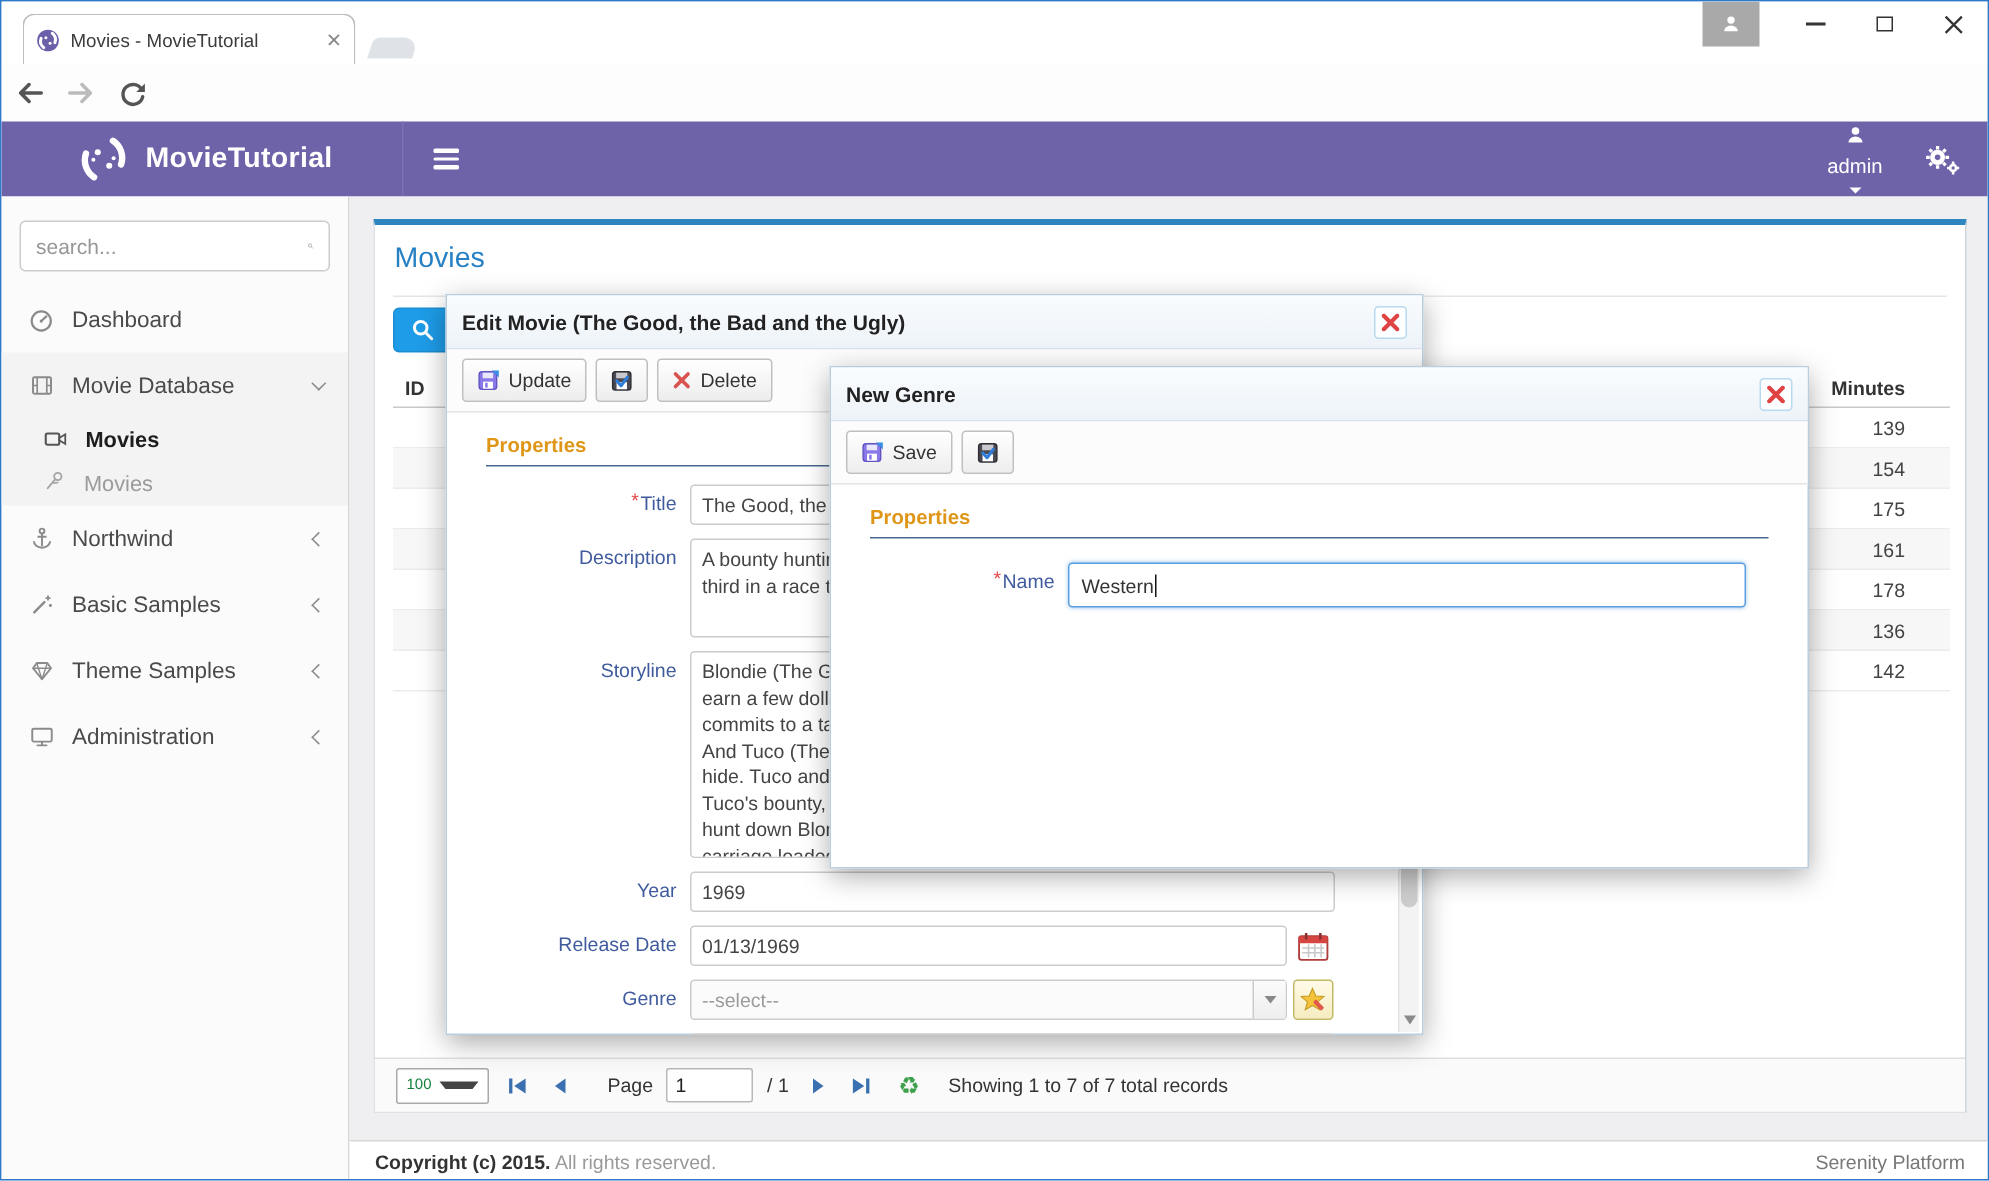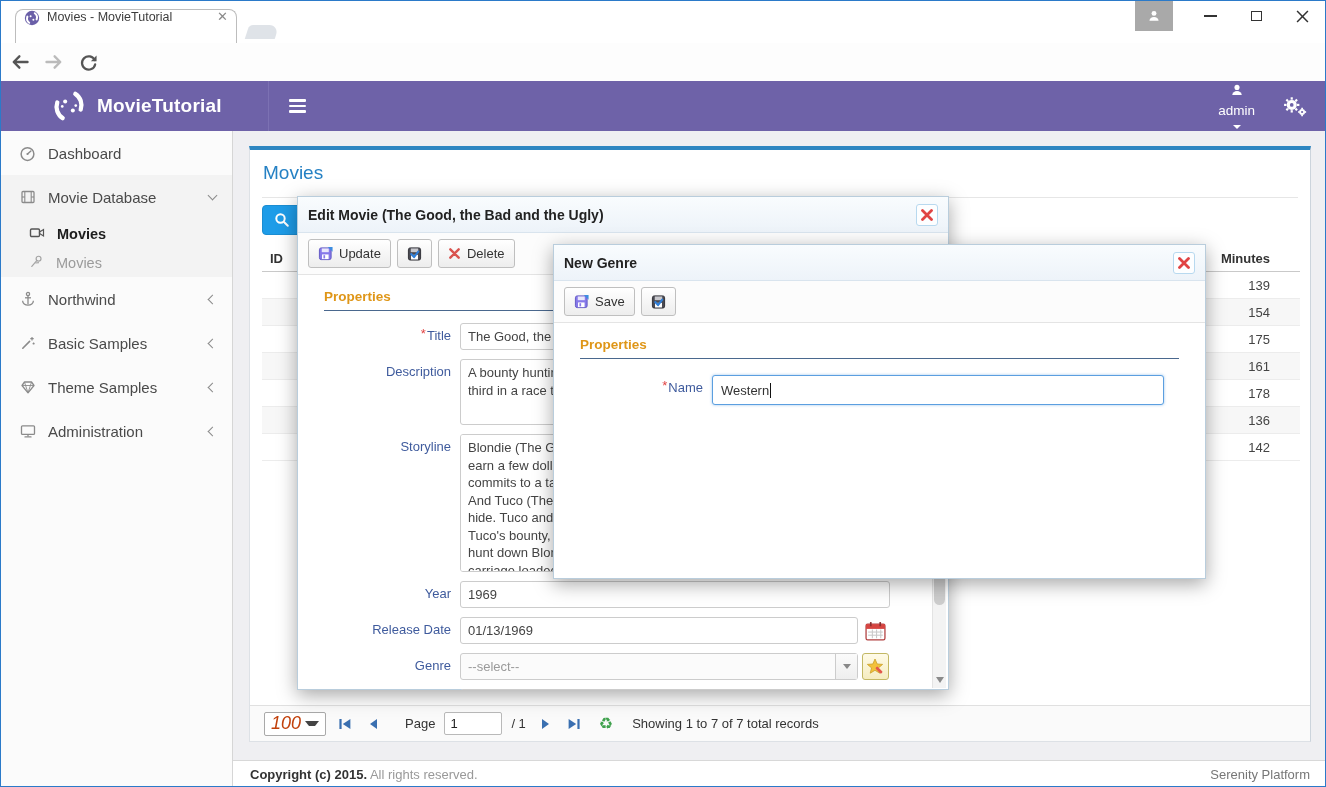--- a/index.html
+++ b/index.html
@@ -6,21 +6,21 @@
   html,body { width:1326px; height:787px; }
   body {
     position: relative; overflow: hidden;
     font-family: "Liberation Sans", sans-serif;
     background: #fff; border: 1px solid #2b7ac9;
   }
   
   .titlebar { position:absolute; left:0; top:0; width:1324px; height:42px; background:#fff; }
   .tab { position:absolute; left:14px; top:8px; width:222px; height:34px; background:#fff;
          border:1px solid #bdbdbd; border-bottom:none; border-radius:8px 8px 0 0;
-         display:flex; align-items:flex-start; padding:0 8px; gap:7px; }
+         display:flex; align-items:center; padding:0 8px; gap:7px; }
   .tab-title { font-size:12.5px; color:#3c3c3c; flex:1; white-space:nowrap; overflow:hidden; }
   .tab-close { color:#8a8a8a; font-size:13px; line-height:1; cursor:default; }
   .newtab-stub { position:absolute; left:246px; top:24px; width:30px; height:14px; background:#dfe3e8;
                  border-radius:4px 10px 0 0; transform:skewX(-18deg); }
   .win-controls { position:absolute; right:0; top:0; display:flex; align-items:flex-start; }
   .profile-btn { width:38px; height:30px; background:#a9a9a9; display:flex; align-items:center; justify-content:center; margin-right:14px; }
   .wc { width:46px; height:30px; display:flex; align-items:center; justify-content:center; }
   .wc-min { width:13px; height:2px; background:#333; }
   .wc-max { width:11px; height:10px; border:1.5px solid #333; }
   .browser-toolbar { position:absolute; left:0; top:42px; width:1324px; height:38px; background:#fdfdfd; display:flex; align-items:center; }
@@ -70,21 +70,21 @@
   .col-id { padding-left:8px; flex:1; }
   .col-min { width:120px; text-align:right; padding-right:30px; }
   .grid-row { height:27px; display:flex; align-items:center; border-bottom:1px solid #ececec; font-size:13px; color:#444; }
   .grid-row:nth-child(even of .grid-row) { background:#f7f7f7; }
   .grid-row .cell-id { flex:1; padding-left:8px; }
   .grid-row .cell-min { width:120px; text-align:right; padding-right:30px; }
   .pager { position:absolute; left:0; right:0; bottom:0; height:36px; background:#fafafa; border-top:1px solid #e0e0e0;
            display:flex; align-items:center; padding:0 14px; gap:9px; font-size:13px; color:#333; }
   .pg-select { width:62px; height:24px; border:1px solid #a9a9a9; border-radius:2px; background:#fff;
                display:flex; align-items:center; padding:0 6px; gap:4px; cursor:pointer; }
-  .pg-select span { flex:1; font-size:18px; color:#c2410c;font-style:italic; }
+  .pg-select span { flex:1; font-size:10px; color:#15803d; }
   .caret-dn-dark { width:0; height:0; border-left:4px solid transparent; border-right:4px solid transparent; border-top:5px solid #444; }
   .pg-btn { display:flex; align-items:center; justify-content:center; width:20px; height:20px; cursor:pointer; }
   .pg-input { width:58px; height:23px; border:1px solid #b9b9b9; border-radius:2px; font-size:13px; padding:0 5px; color:#222; font-family:inherit; }
   .pg-label { margin-left:12px; }
   .refresh-glyph { color:#3fa14d; font-size:16px; cursor:pointer; margin-left:6px; }
   .pg-summary { margin-left:10px; color:#333; }
   
   .footer { position:absolute; left:232px; top:759px; width:1094px; height:27px; background:#fff; border-top:1px solid #d8d8d8;
             display:flex; align-items:center; justify-content:space-between; padding:0 17px; font-size:13px; }
   .foot-left b { color:#333; } .foot-left span { color:#999; }
@@ -245,20 +245,27 @@
         <line x1="13.8" y1="15.5" x2="15.3" y2="15.5"></line>
           <line x1="19.7" y1="15.5" x2="21.2" y2="15.5"></line>
       </g>
       <circle cx="17.5" cy="15.5" r="2.7" fill="#fff"></circle>
         <circle cx="17.5" cy="15.5" r="1" fill="#6e62a8"></circle>
     </svg>
   </div>
 </div>
 
 <div class="sidebar">
+  <div class="side-search">
+    <input type="text" placeholder="search..." style="">
+    <svg width="16" height="16" viewBox="0 0 16 16" style="color:#8a8a8a">
+      <circle cx="6.5" cy="6.5" r="4.4" fill="none" stroke="currentColor" stroke-width="1.6"></circle>
+      <line x1="10" y1="10" x2="14" y2="14" stroke="currentColor" stroke-width="1.6" stroke-linecap="round"></line>
+    </svg>
+  </div>
 
   <div class="nav-item">
     <span class="nico">
       <svg width="17" height="17" viewBox="0 0 16 16">
           <circle cx="8" cy="8.5" r="6" fill="none" stroke="#8b8b8b" stroke-width="1.4"></circle>
           <line x1="8" y1="8.5" x2="11.2" y2="5.6" stroke="#8b8b8b" stroke-width="1.4" stroke-linecap="round"></line>
           <circle cx="8" cy="8.5" r="1" fill="#8b8b8b"></circle>
         </svg>
     </span>
     <span>Dashboard</span>

